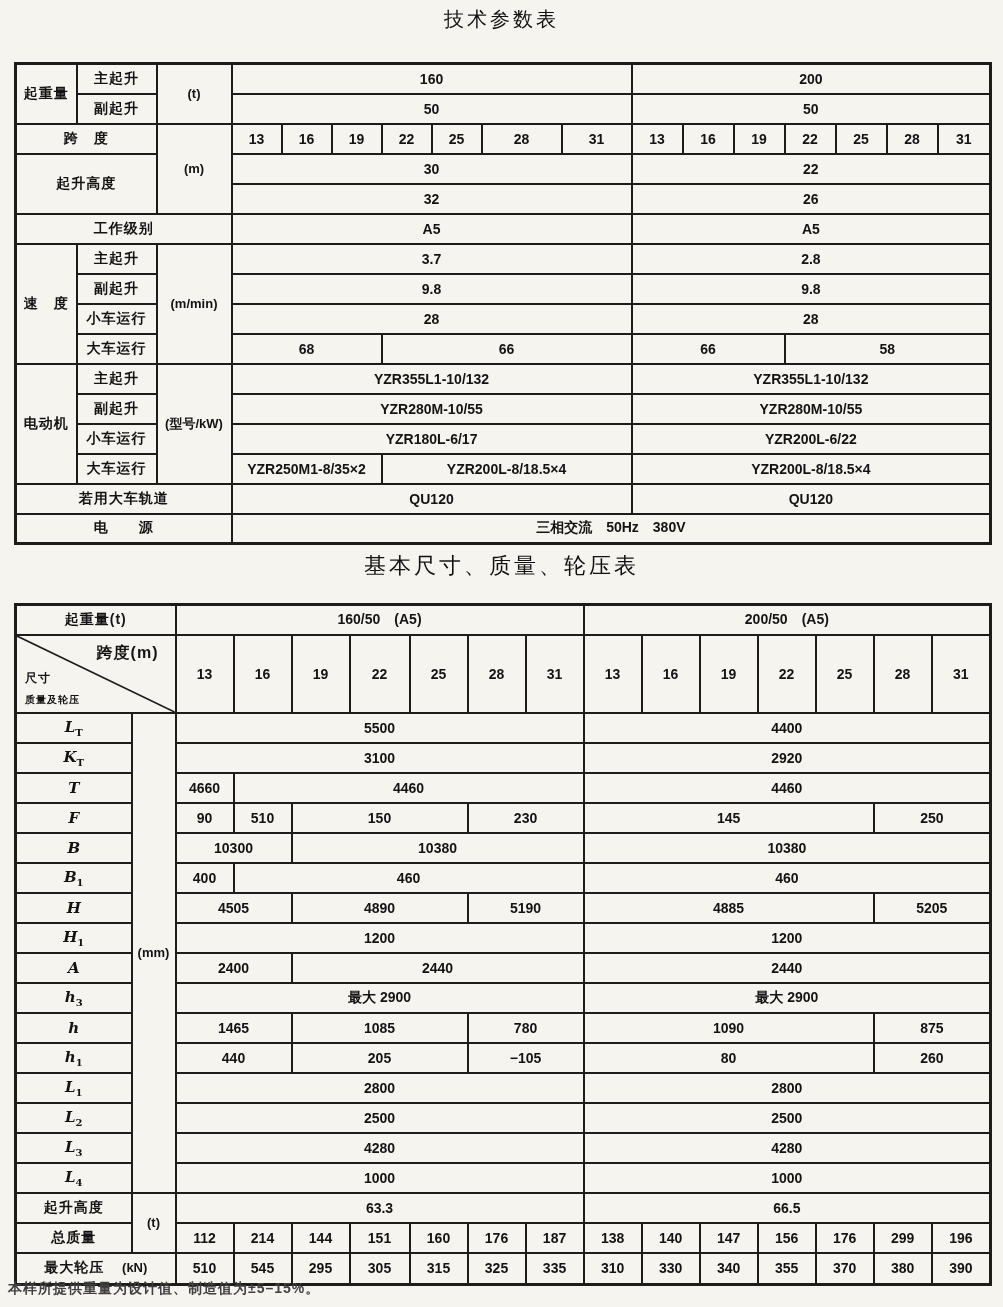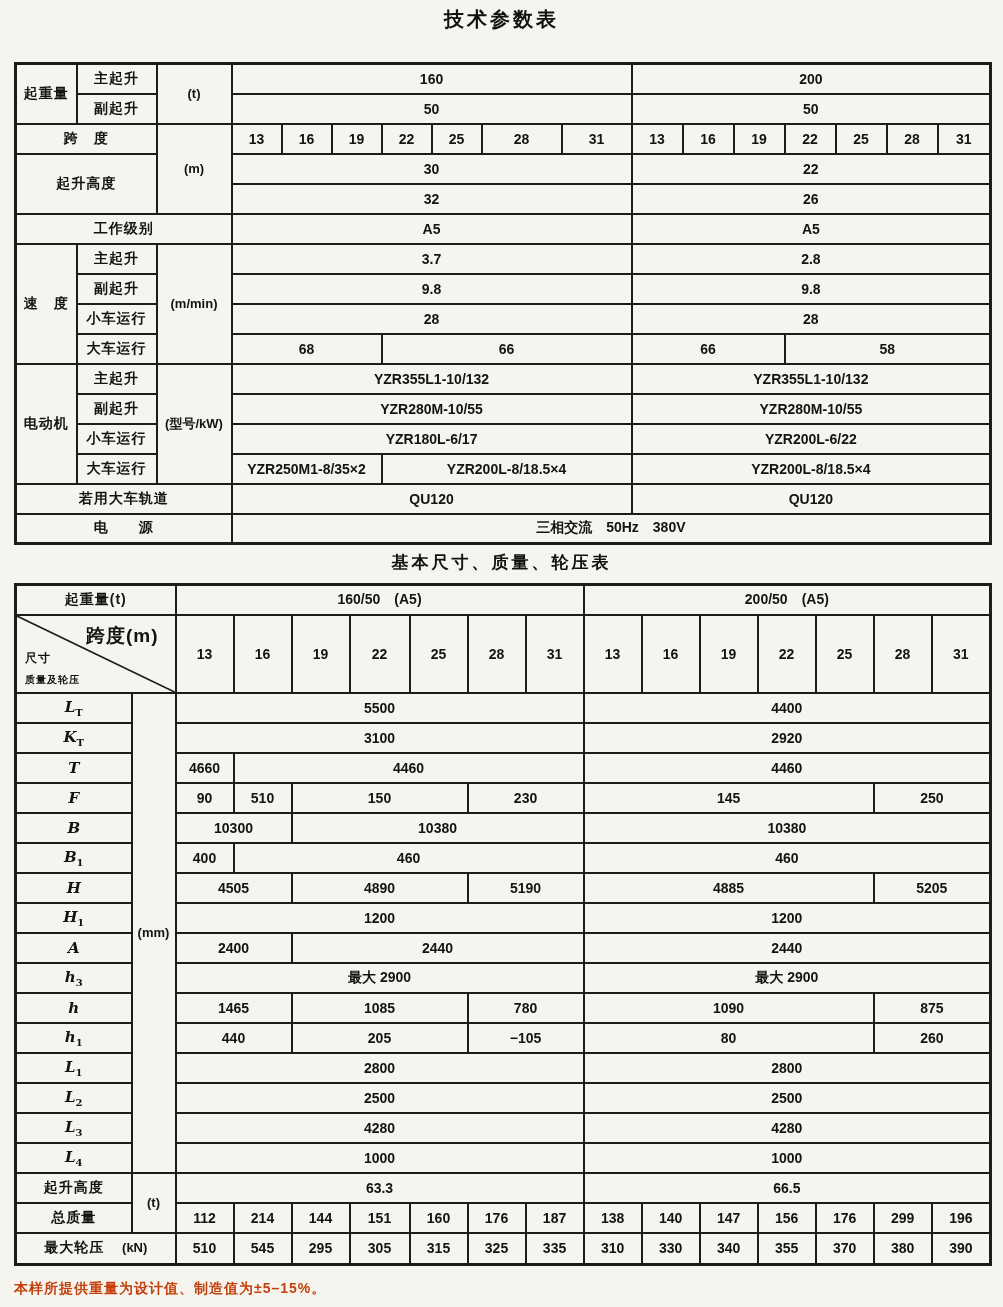--- a/index.html
+++ b/index.html
@@ -6,57 +6,57 @@
   body{
     width:1003px;height:1307px;
     background:#f6f4ef;
     font-family:"Liberation Sans",sans-serif;
     color:#181818;
     position:relative;
     overflow:hidden;
   }
   .title{
     position:absolute;left:0;width:1003px;text-align:center;
-    font-weight:bold;letter-spacing:3px;color:#111;
+    font-weight:normal;letter-spacing:3px;color:#111;
   }
   .title1{top:6px;font-size:20px;}
-  .title2{top:551px;font-size:17px;text-align:center;}
+  .title2{top:551px;font-size:22px;text-align:center;}
   table{
     position:absolute;border-collapse:collapse;table-layout:fixed;
     border:3px solid #1c1c1c;
   }
   td{
     border:2px solid #1c1c1c;
     text-align:center;vertical-align:middle;
     padding:0;overflow:hidden;white-space:nowrap;
     font-size:14px;font-weight:700;color:#131313;
   }
   .t1{left:14px;top:62px;width:975px;}
   .t1 tr{height:30px;}
-  .t2{left:14px;top:583px;width:975px;}
+  .t2{left:14px;top:603px;width:975px;}
   .t2 tr{height:30px;}
   .t2 tr.hdr2{height:78px;}
   .t2 tr.last{height:32px;}
   .lb{letter-spacing:1px;}
   .un{font-size:13px;letter-spacing:0;}
   .dim i{
     font-family:"DejaVu Serif",serif;font-style:italic;
     font-size:15px;font-weight:600;
   }
   .dim sub{font-size:10px;font-weight:600;font-family:"DejaVu Serif",serif;}
   .diag{position:relative;padding:0;}
   .diag svg{position:absolute;left:0;top:0;width:100%;height:100%;}
-  .diag .dt{position:absolute;right:16px;top:7px;font-size:19px;}
+  .diag .dt{position:absolute;right:16px;top:7px;font-size:16px;}
   .diag .dm{position:absolute;left:8px;top:34px;font-size:12px;}
   .diag .db{position:absolute;left:8px;bottom:5px;font-size:10px;}
   .wheel-lb{display:inline-block;}
   .wheel-un{display:inline-block;margin-left:14px;font-size:13px;}
   .note{
-    position:absolute;left:14px;top:1280px;
-    font-size:14px;font-weight:700;color:#c2410c;letter-spacing:1px;
+    position:absolute;left:8px;top:1280px;
+    font-size:14px;font-weight:700;color:#404040;letter-spacing:1px;
   }
 </style>
 </head>
 <body>
 
 <div class="title title1">技术参数表</div>
 
 <table class="t1">
   <colgroup>
     <col style="width:61px">

